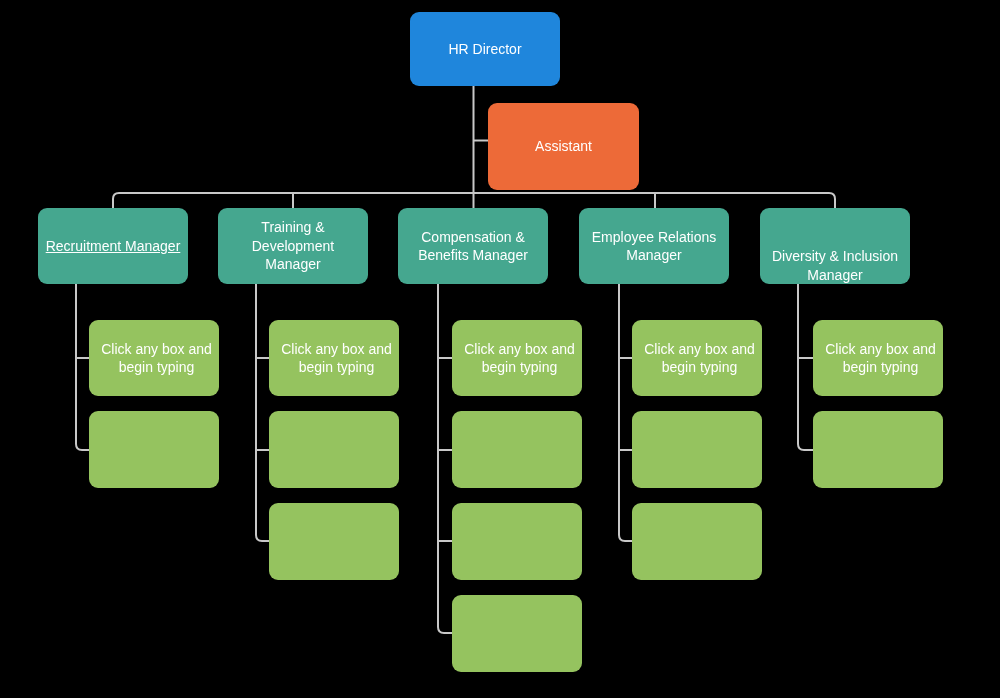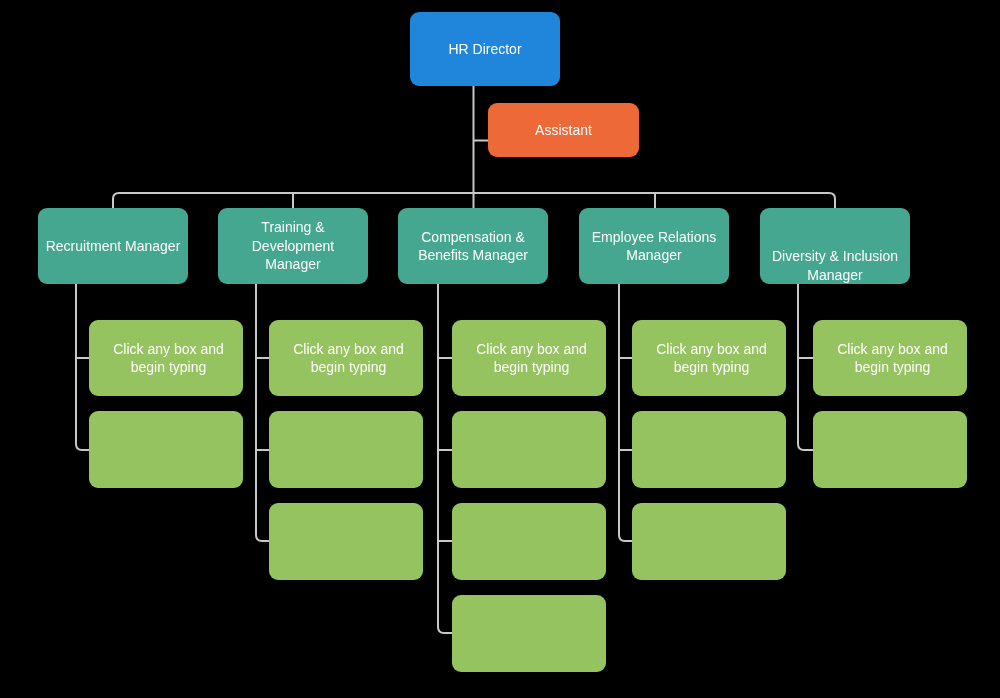--- a/index.html
+++ b/index.html
@@ -28,28 +28,28 @@
     justify-content: center;
     text-align: center;
     color: #ffffff;
     font-size: 14px;
     line-height: 1.32;
     padding: 0 6px;
     box-sizing: border-box;
     cursor: pointer;
   }
   .node-root      { background: #1f86dc; left: 398px; top: 12px;  width: 150px; height: 74px; margin-left: 12px; }
-  .node-assistant { background: #ed6a38; left: 488px; top: 103px; width: 151px; height: 54px; }
+  .node-assistant { background: #ed6a38; left: 488px; top: 103px; width: 151px; height: 87px; }
   .node-manager   { background: #45a78f; top: 208px; width: 150px; height: 76px; }
-  .m1 { left: 38px;  }
+  .m1 { left: 38px; text-decoration: underline;  }
   .m2 { left: 218px; }
   .m3 { left: 398px; }
   .m4 { left: 579px; }
   .m5 { left: 760px; align-items: flex-end; }
-  .node-child { background: #95c35f; width: 154px; height: 76px; padding-left: 11px; }
+  .node-child { background: #95c35f; width: 130px; height: 76px; padding-left: 11px; }
   .node-child.empty { height: 77px; }
   .c1 { left: 89px;  }
   .c2 { left: 269px; }
   .c3 { left: 452px; }
   .c4 { left: 632px; }
   .c5 { left: 813px; }
   .r1 { top: 320px; }
   .r2 { top: 411px; }
   .r3 { top: 503px; }
   .r4 { top: 595px; }

